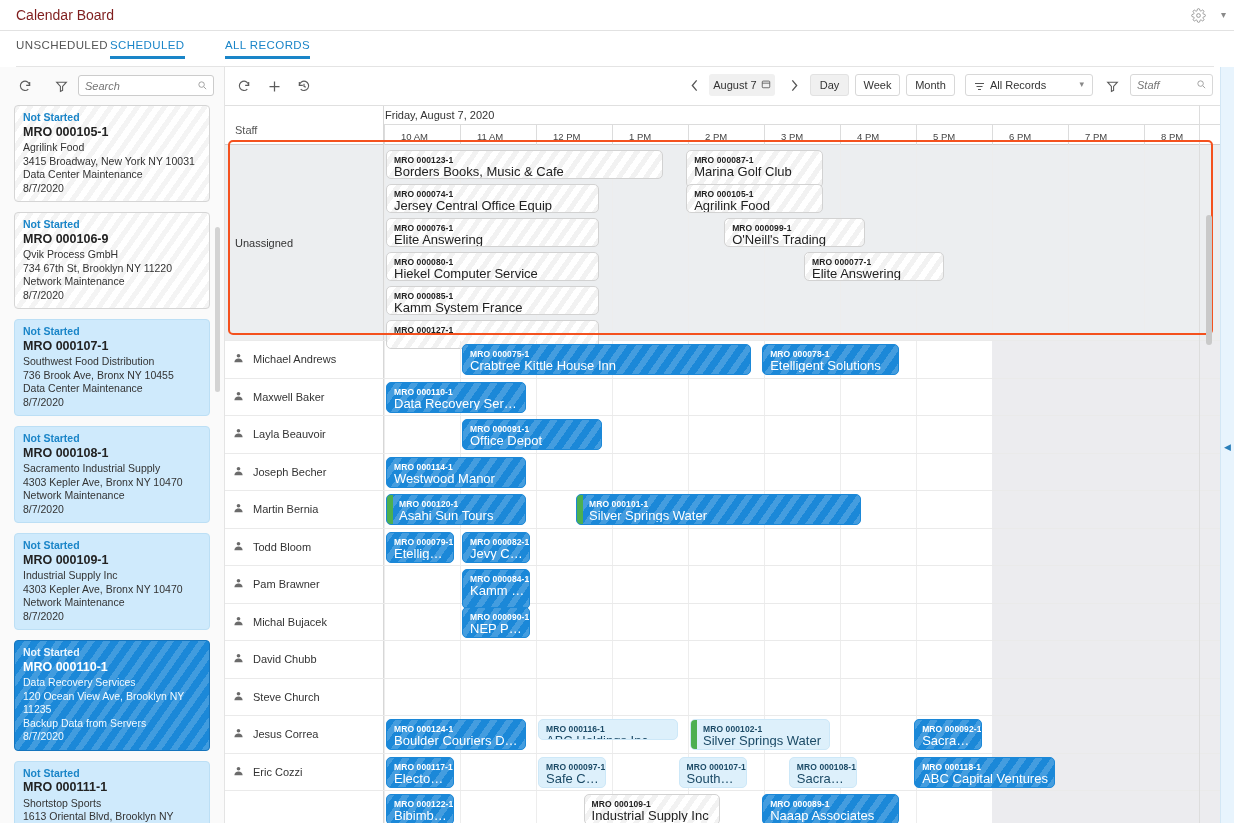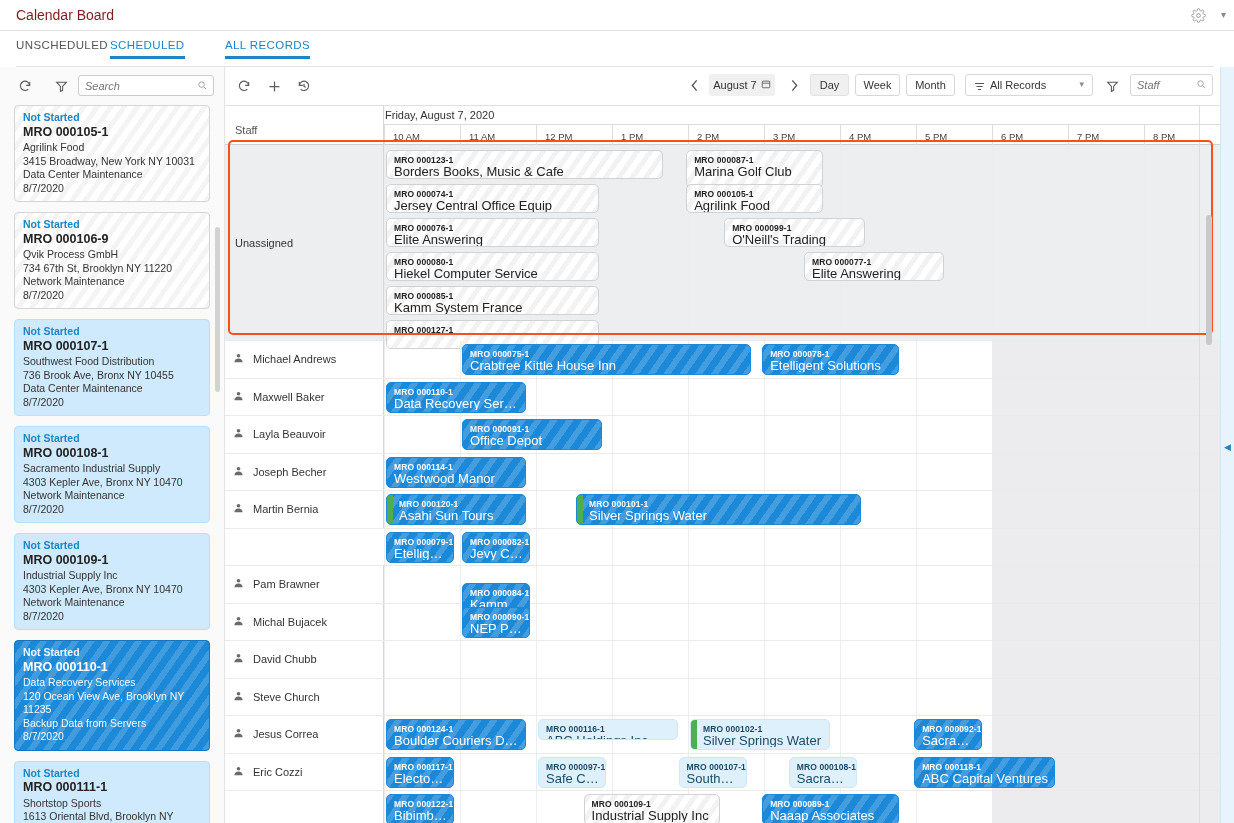--- a/index.html
+++ b/index.html
@@ -164,21 +164,21 @@
   .staff-col-head {
     position:absolute; left:0; top:0; width:159px; height:39px;
     border-right:1px solid #d7d7d7;
   }
   .staff-col-head span { position:absolute; left:10px; top:18px; font-size:11px; color:#555; }
   .date-label {
     position:absolute; left:160px; top:3px; font-size:11px; color:#333;
   }
   .hour-head {
     position:absolute; top:19px; height:20px; border-left:1px solid #dcdcdc;
-    font-size:9.5px; color:#444; padding-left:8px; padding-top:6px;
+    font-size:9.5px; color:#444; padding-left:16px; padding-top:6px;
   }
   .hourline-top { position:absolute; left:159px; top:18px; width:836px; height:1px; background:#dcdcdc; }
 
   .cal-body { position:absolute; left:0; top:40px; width:995px; height:678px; overflow:hidden; }
   .row {
     position:relative; width:995px; border-bottom:1px solid #eaeaea;
   }
   .row .namecell {
     position:absolute; left:0; top:0; width:159px; height:100%;
     border-right:1px solid #d7d7d7; background:#fff;
@@ -643,20 +643,27 @@
                 <div class="id">MRO 000120-1</div>
                 <div class="nm2">Asahi Sun Tours</div>
               </div>
               <div class="ev blue greenbar" style="left: 192px; width: 284.8px; top: 3px; height: 31px;">
                 <div class="id">MRO 000101-1</div>
                 <div class="nm2">Silver Springs Water</div>
               </div>
             </div>
           </div>
           <div class="row" style="height: 37.5px;">
+            <div class="namecell">
+              <span class="person"><svg width="11" height="11" viewBox="0 0 24 24" fill="#6b6b6b">
+                  <circle cx="12" cy="7" r="4"></circle>
+                  <path d="M3 21c0-5 4-8 9-8s9 3 9 8z"></path>
+                </svg></span>
+              <span class="nm">Todd Bloom</span>
+            </div>
             <div class="lane">
               <div class="vline" style="left: 0px;"></div>
               <div class="vline" style="left: 76px;"></div>
               <div class="vline" style="left: 152px;"></div>
               <div class="vline" style="left: 228px;"></div>
               <div class="vline" style="left: 304px;"></div>
               <div class="vline" style="left: 380px;"></div>
               <div class="vline" style="left: 456px;"></div>
               <div class="vline" style="left: 532px;"></div>
               <div class="vline" style="left: 608px;"></div>
@@ -687,21 +694,21 @@
               <div class="vline" style="left: 152px;"></div>
               <div class="vline" style="left: 228px;"></div>
               <div class="vline" style="left: 304px;"></div>
               <div class="vline" style="left: 380px;"></div>
               <div class="vline" style="left: 456px;"></div>
               <div class="vline" style="left: 532px;"></div>
               <div class="vline" style="left: 608px;"></div>
               <div class="vline" style="left: 684px;"></div>
               <div class="vline" style="left: 760px;"></div>
               <div class="shade" style="left: 608px; width: 228px;"></div>
-              <div class="ev blue" style="left: 78px; width: 68.2px; top: 17px; height: 40px;">
+              <div class="ev blue" style="left: 78px; width: 68.2px; top: 3px; height: 40px;">
                 <div class="id">MRO 000084-1</div>
                 <div class="nm2">Kamm Syst...</div>
               </div>
             </div>
           </div>
           <div class="row" style="height: 37.5px;">
             <div class="namecell">
               <span class="person"><svg width="11" height="11" viewBox="0 0 24 24" fill="#6b6b6b">
                   <circle cx="12" cy="7" r="4"></circle>
                   <path d="M3 21c0-5 4-8 9-8s9 3 9 8z"></path>

